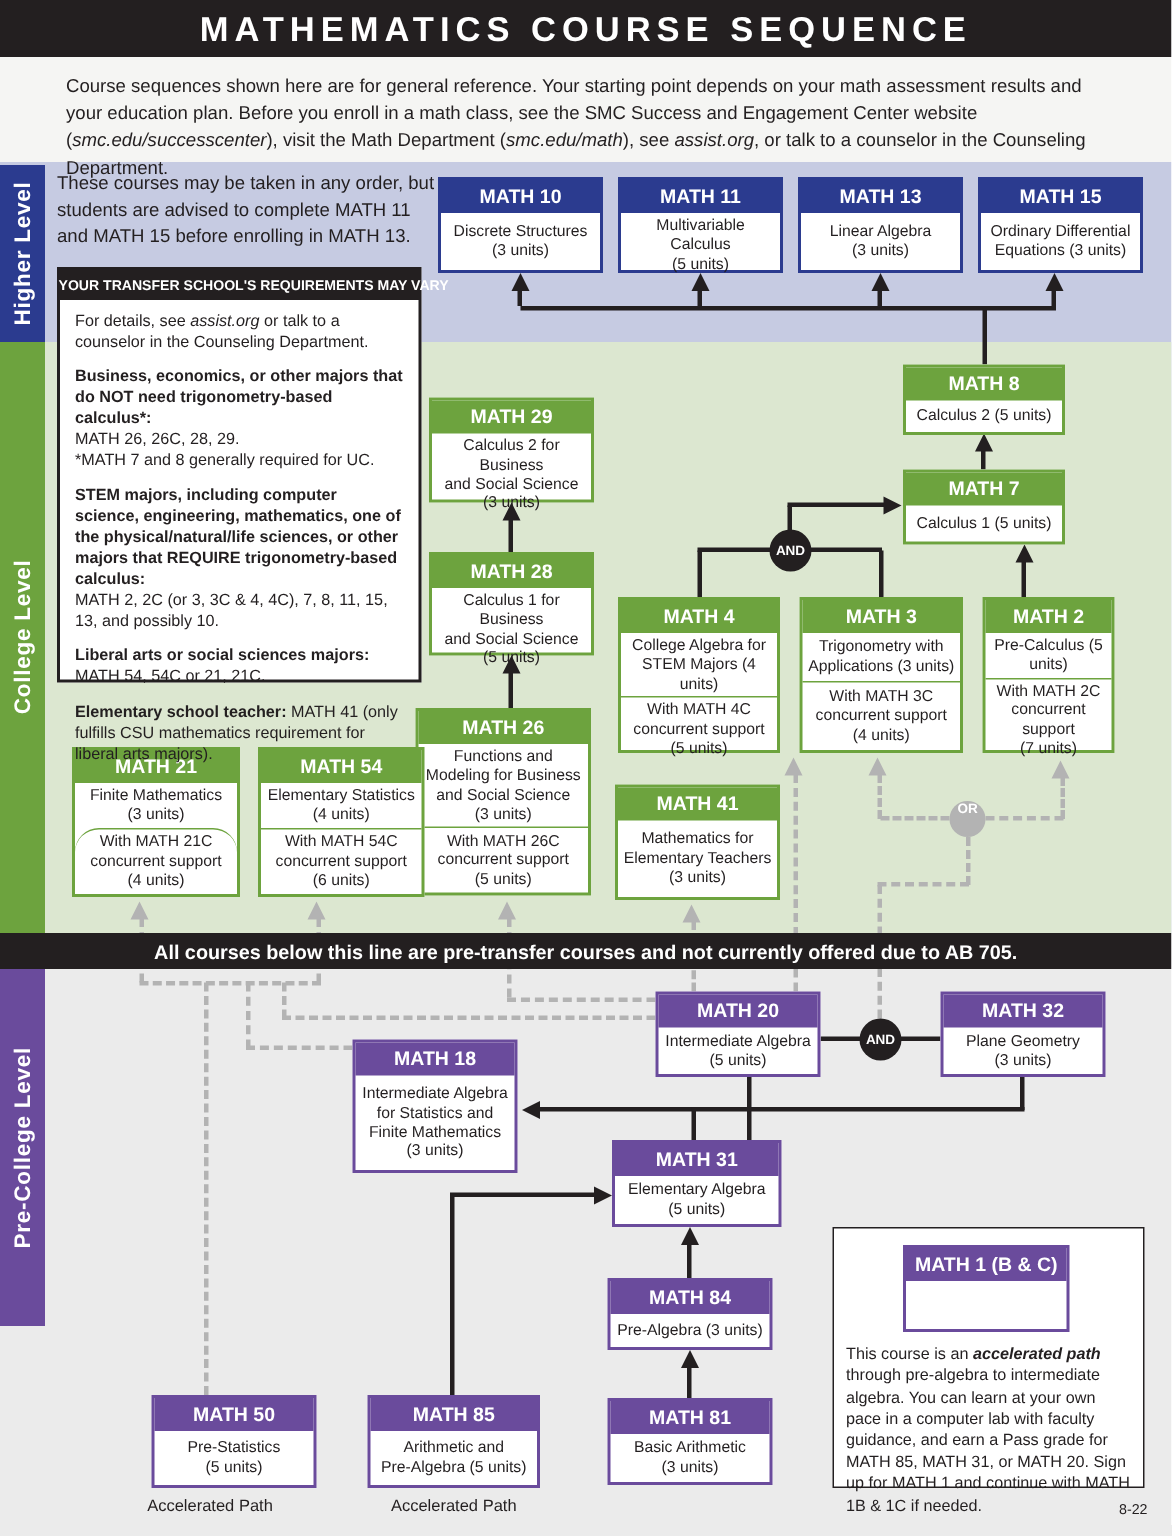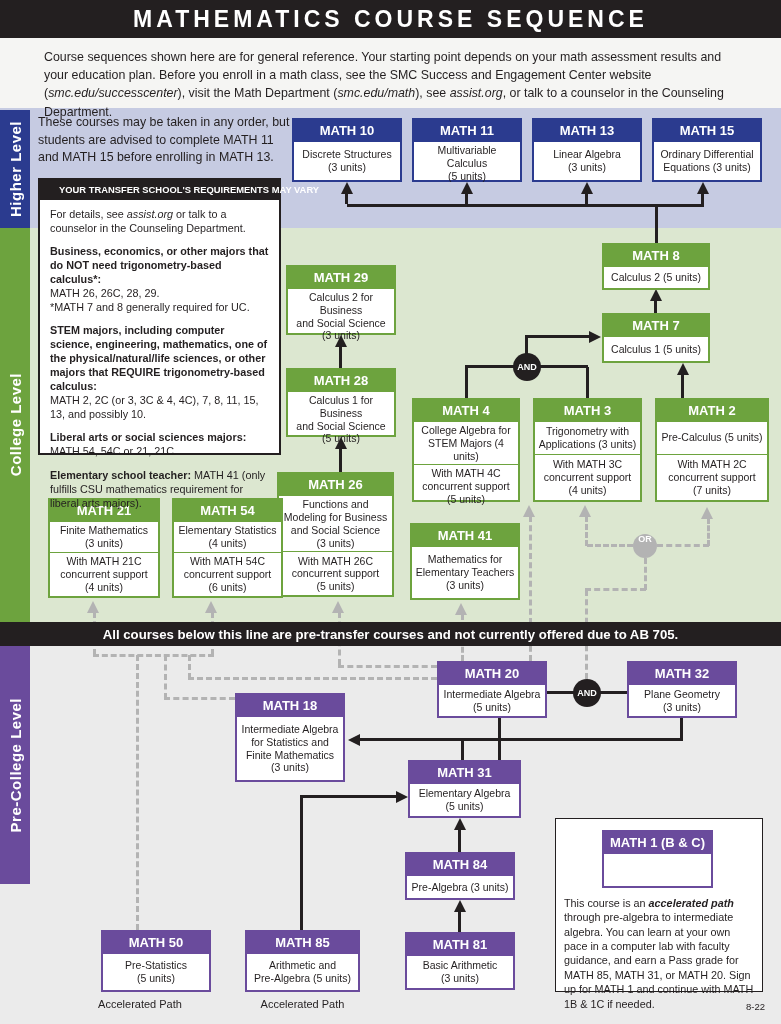--- a/index.html
+++ b/index.html
@@ -23,21 +23,21 @@
 
   .divider{position:absolute;left:0;top:622px;width:781px;height:24px;background:var(--ink);z-index:5;
            display:flex;align-items:center;justify-content:center;}
   .divider div{color:#fff;font-weight:bold;font-size:13.2px;}
 
   .hnote{position:absolute;left:38px;top:114px;width:254px;font-size:12.4px;line-height:1.42;color:var(--ink);z-index:2;}
 
   .tbox{position:absolute;left:38px;top:178px;width:243px;height:277px;box-sizing:border-box;
         background:#fff;border:2px solid var(--ink);z-index:3;}
   .tbox .tt{background:var(--ink);color:#fff;font-weight:bold;font-size:9.4px;white-space:nowrap;
-            padding:5px 6px 5px 20px;margin:-1px;}
+            padding:5px 6px 5px 0;margin:-1px;}
   .tbox .bd{padding:8px 10px 6px;font-size:10.8px;line-height:1.3;color:var(--ink);}
   .tbox .bd p{margin:0 0 9px;white-space:pre-line;}
 
   .course{position:absolute;box-sizing:border-box;display:flex;flex-direction:column;background:#fff;z-index:2;}
   .course .hd{color:#fff;font-weight:bold;font-size:13px;text-align:center;padding:3px 0 4px;flex:0 0 auto;}
   .course .row{flex:1;display:flex;align-items:center;justify-content:center;text-align:center;
                font-size:10.5px;line-height:1.22;white-space:pre-line;color:var(--ink);padding:2px;}
   .course.navy{border:2px solid var(--navy);}   .course.navy .hd{background:var(--navy);}
   .course.green{border:2px solid var(--green);} .course.green .hd{background:var(--green);}
   .course.purple{border:2px solid var(--purple);}.course.purple .hd{background:var(--purple);}
@@ -151,21 +151,21 @@
 and Social Science
 (3 units)</div>
     <div class="row" style="flex:3;">With MATH 26C
 concurrent support
 (5 units)</div>
   </div>
   <div class="course green" style="left:48px;top:498px;width:112px;height:100px;">
     <div class="hd">MATH 21</div>
     <div class="row" style="flex:2;">Finite Mathematics
 (3 units)</div>
-    <div class="row" style="flex:3;">With MATH 21C
+    <div class="row" style="flex:3;border-radius:16px;">With MATH 21C
 concurrent support
 (4 units)</div>
   </div>
   <div class="course green" style="left:172px;top:498px;width:111px;height:100px;">
     <div class="hd">MATH 54</div>
     <div class="row" style="flex:2;">Elementary Statistics
 (4 units)</div>
     <div class="row" style="flex:3;">With MATH 54C
 concurrent support
 (6 units)</div>
@@ -185,21 +185,21 @@
 (5 units)</div>
   </div>
   <div class="course green" style="left:533px;top:398px;width:109px;height:104px;">
     <div class="hd">MATH 3</div>
     <div class="row" style="flex:2;">Trigonometry with
 Applications (3 units)</div>
     <div class="row" style="flex:3;">With MATH 3C
 concurrent support
 (4 units)</div>
   </div>
-  <div class="course green" style="left:655px;top:398px;width:114px;height:104px;">
+  <div class="course green" style="left:655px;top:398px;width:88px;height:104px;">
     <div class="hd">MATH 2</div>
     <div class="row" style="flex:2;">Pre-Calculus (5 units)</div>
     <div class="row" style="flex:3;">With MATH 2C
 concurrent support
 (7 units)</div>
   </div>
   <div class="course green" style="left:602px;top:313px;width:108px;height:50px;">
     <div class="hd">MATH 7</div>
     <div class="row">Calculus 1 (5 units)</div>
   </div>

